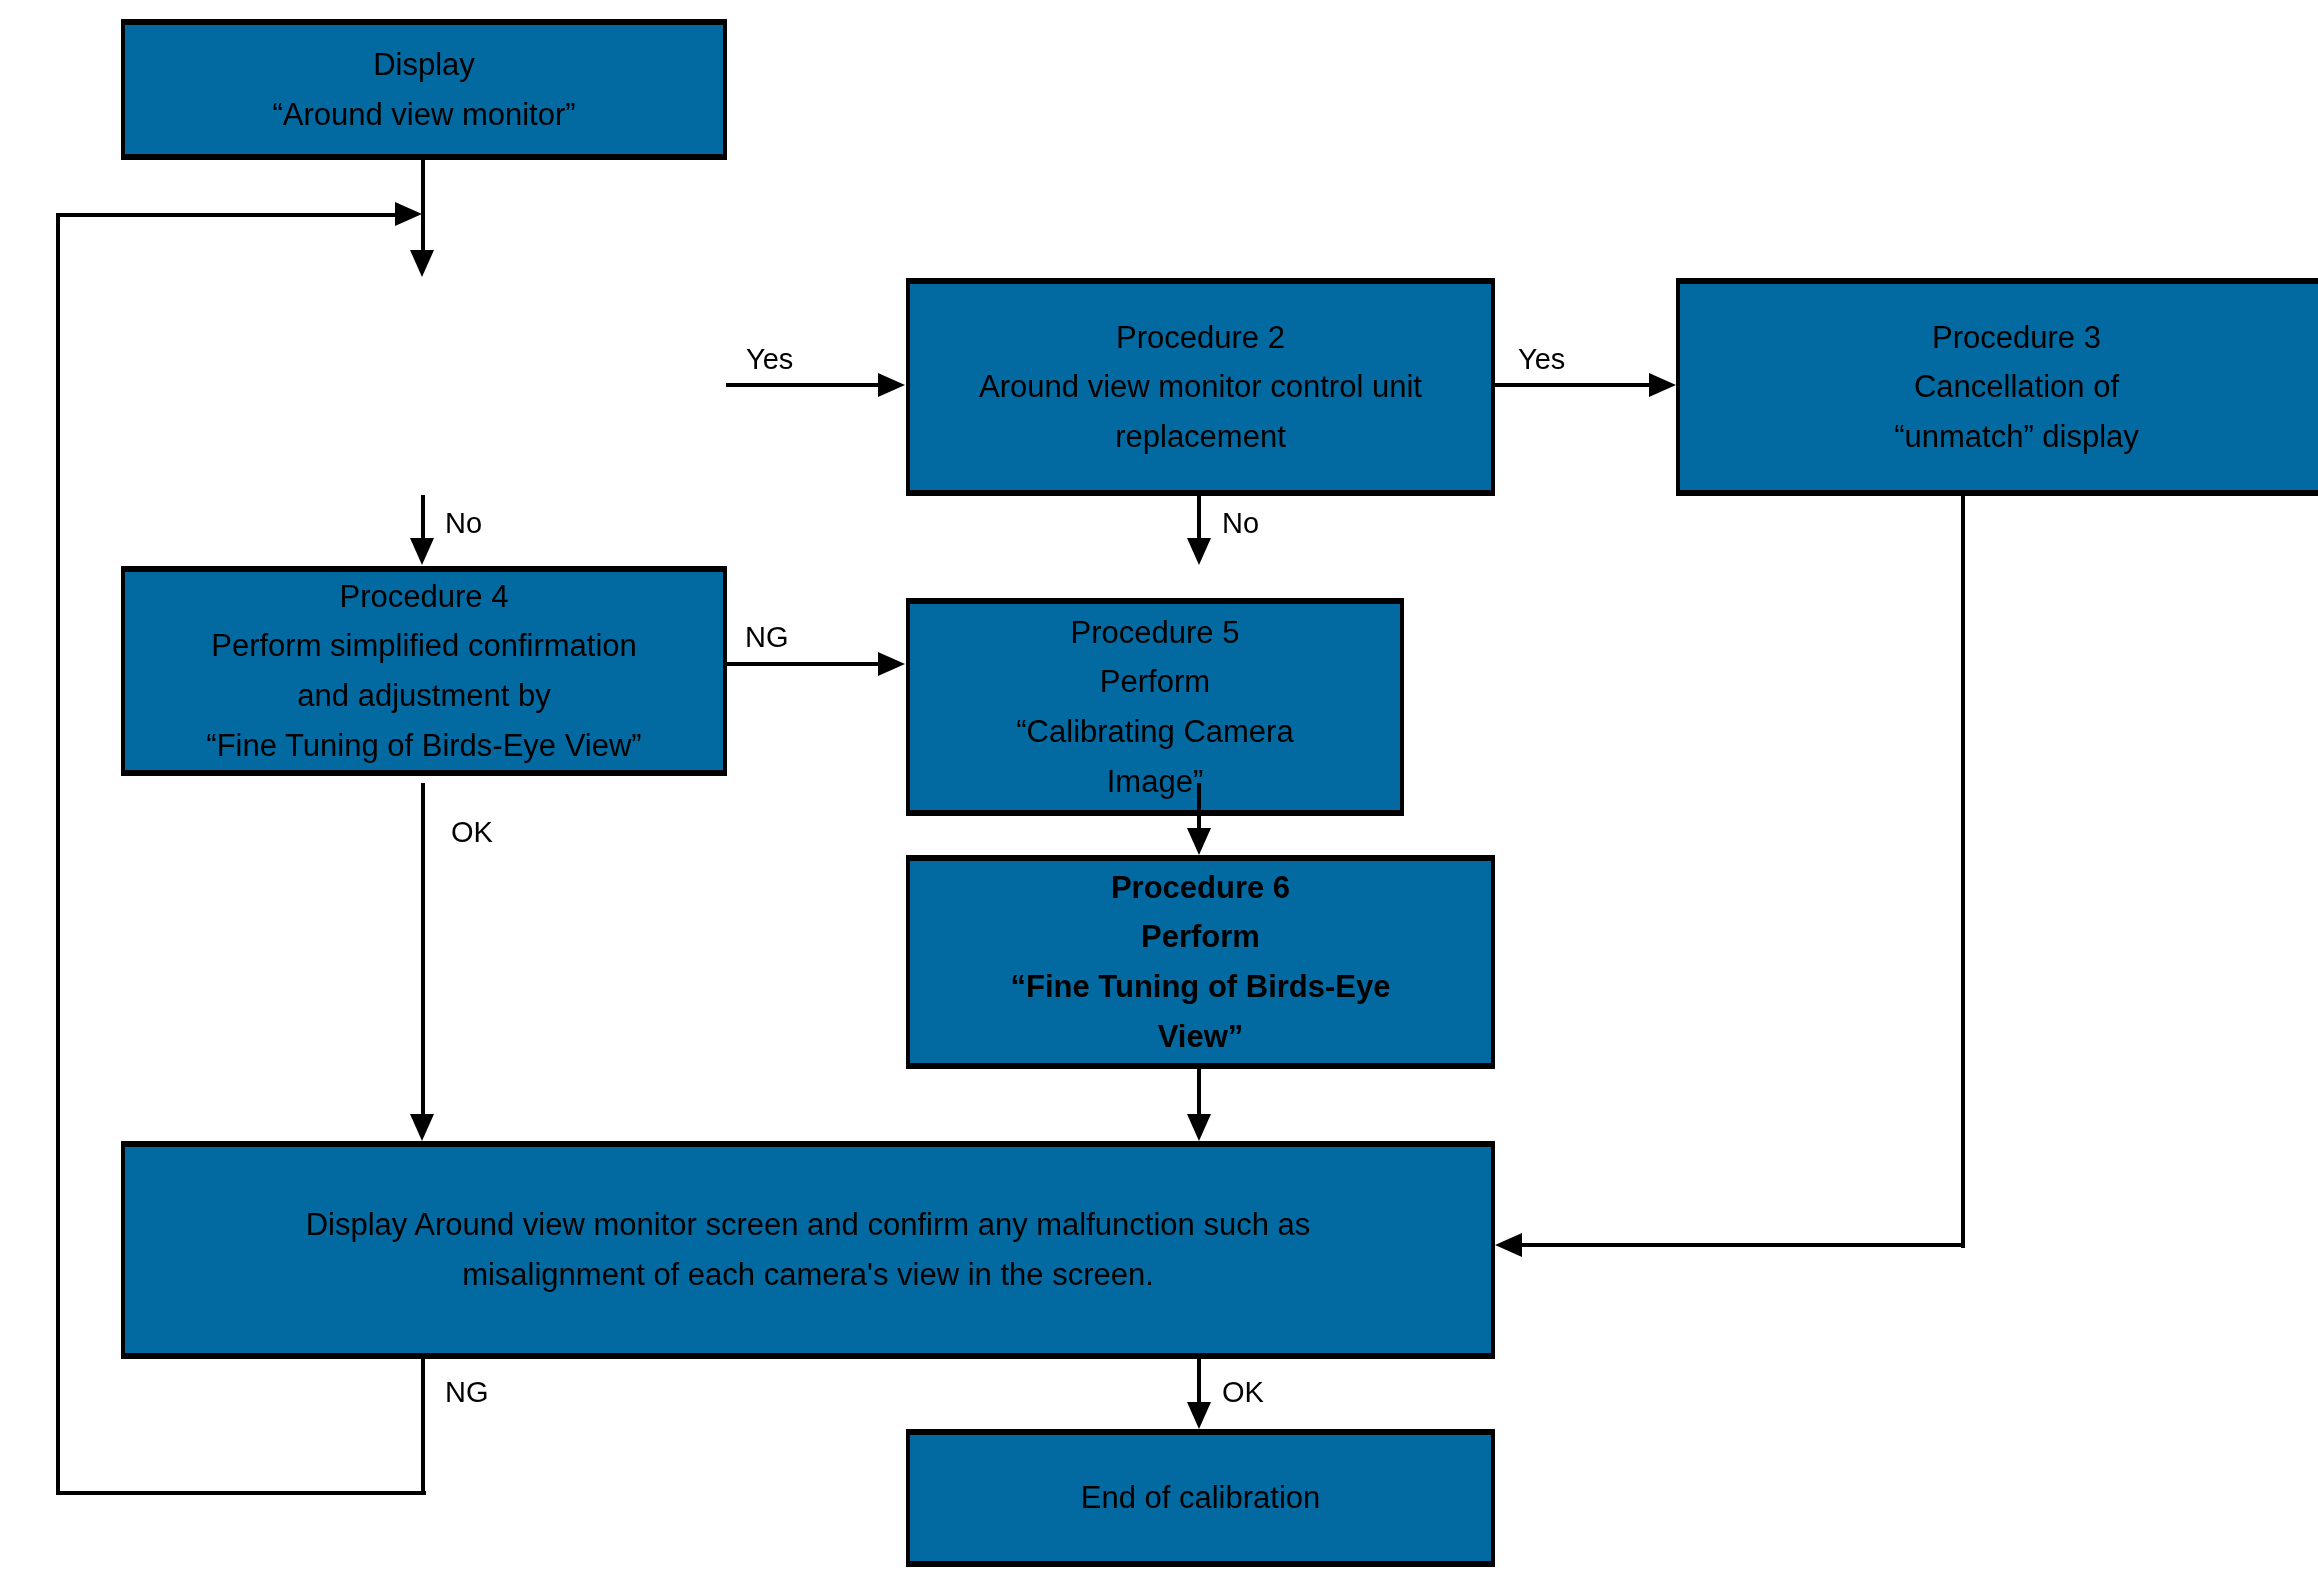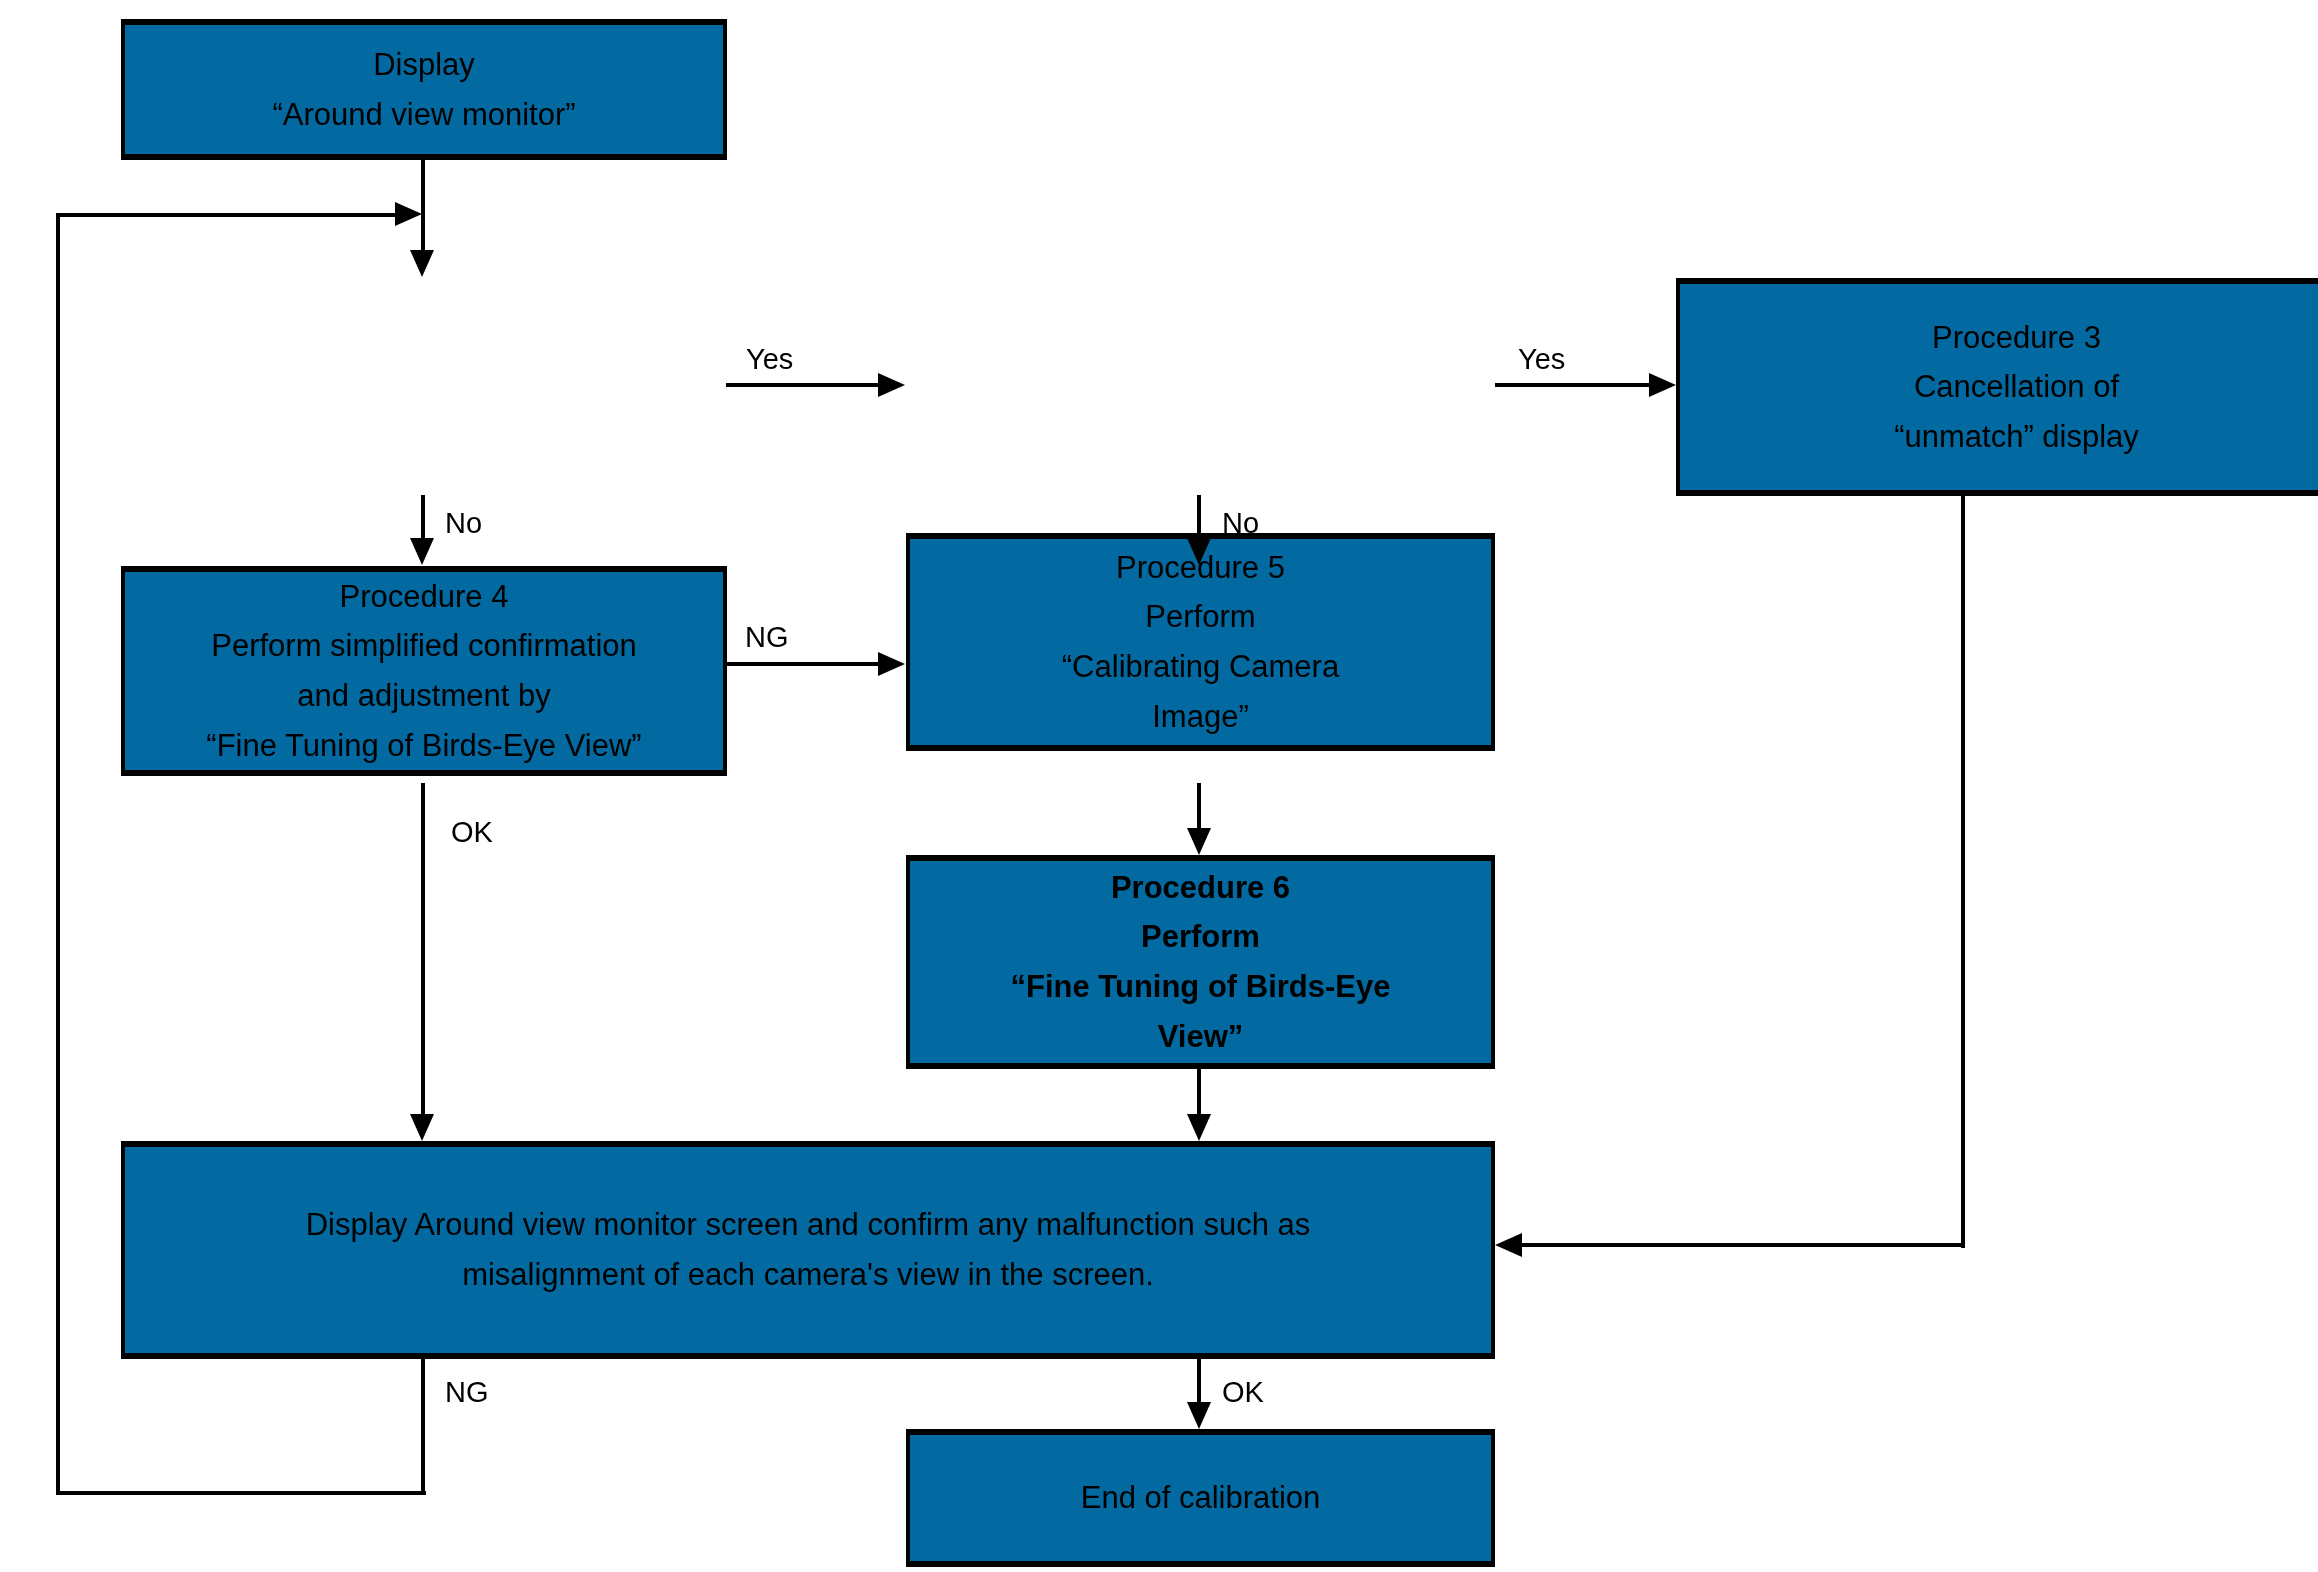--- a/index.html
+++ b/index.html
@@ -19,31 +19,34 @@
 </style>
 </head>
 <body>
 
 <div class="stage">
 
   <div class="box" style="left:121px;top:19px;width:606px;height:141px;">Display
 “Around view monitor”</div>
 
 
+  <div class="box" style="left:906px;top:278px;width:589px;height:218px;">Procedure 2
+Around view monitor control unit
+replacement</div>
 
   <div class="box" style="left:1676px;top:278px;width:681px;height:218px;">Procedure 3
 Cancellation of
 “unmatch” display</div>
 
   <div class="box" style="left:121px;top:566px;width:606px;height:210px;">Procedure 4
 Perform simplified confirmation
 and adjustment by
 “Fine Tuning of Birds-Eye View”</div>
 
-  <div class="box" style="left:906px;top:533px;width:589px;height:218px;">Procedure 5
+  <div class="box" style="left:906px;top:598px;width:498px;height:218px;">Procedure 5
 Perform
 “Calibrating Camera
 Image”</div>
 
   <div class="box" style="left:906px;top:855px;width:589px;height:214px;font-weight:bold;">Procedure 6
 Perform
 “Fine Tuning of Birds-Eye
 View”</div>
 
   <div class="box" style="left:121px;top:1141px;width:1374px;height:218px;">Display Around view monitor screen and confirm any malfunction such as

